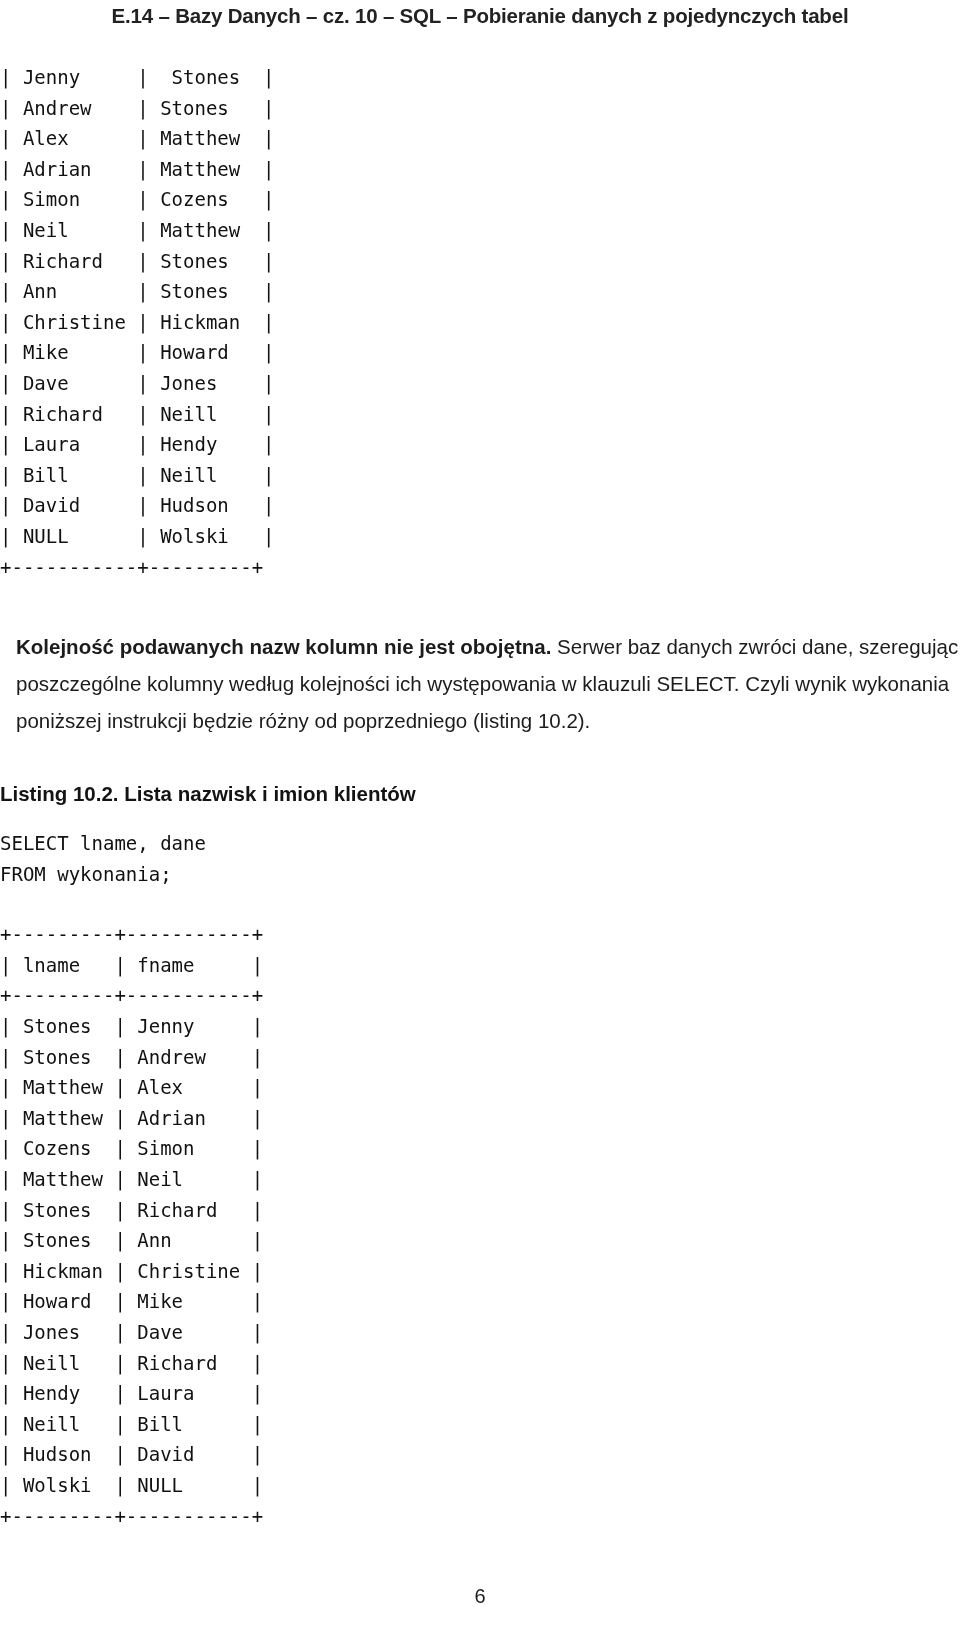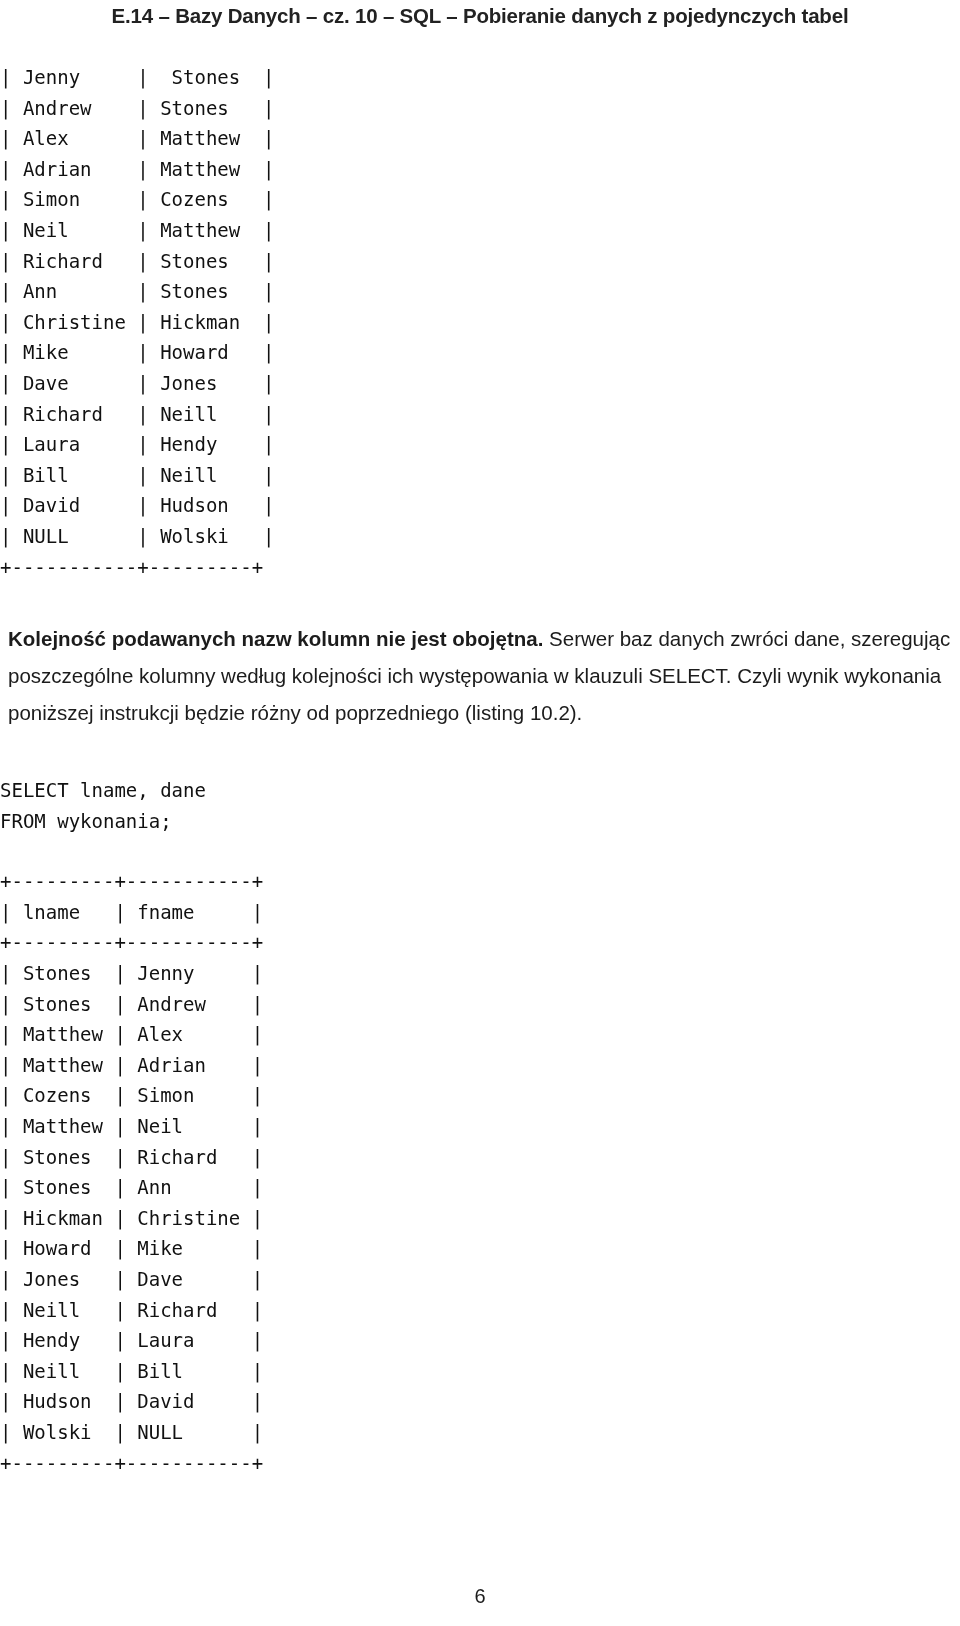--- a/index.html
+++ b/index.html
@@ -60,21 +60,21 @@
     white-space: pre;
   }
 
   
   .prose {
     font-size: 20.5px;
     line-height: 37px;
     color: #1c1c1c;
     text-align: left;
     width: 945px;
-    margin: 8px;
+    margin: 16px;
   }
   .prose b {
     font-weight: 700;
   }
 
   .listing-title {
     font-size: 20.5px;
     font-weight: 700;
     color: #131313;
     margin: 0;
@@ -108,20 +108,21 @@
   <div class="content">
 
     <pre class="mono"><span class="mono-line">| Jenny     |  Stones  |</span><span class="mono-line">| Andrew    | Stones   |</span><span class="mono-line">| Alex      | Matthew  |</span><span class="mono-line">| Adrian    | Matthew  |</span><span class="mono-line">| Simon     | Cozens   |</span><span class="mono-line">| Neil      | Matthew  |</span><span class="mono-line">| Richard   | Stones   |</span><span class="mono-line">| Ann       | Stones   |</span><span class="mono-line">| Christine | Hickman  |</span><span class="mono-line">| Mike      | Howard   |</span><span class="mono-line">| Dave      | Jones    |</span><span class="mono-line">| Richard   | Neill    |</span><span class="mono-line">| Laura     | Hendy    |</span><span class="mono-line">| Bill      | Neill    |</span><span class="mono-line">| David     | Hudson   |</span><span class="mono-line">| NULL      | Wolski   |</span><span class="mono-line">+-----------+---------+</span></pre>
 
     <div class="gap-para"></div>
 
     <p class="prose"><b>Kolejność podawanych nazw kolumn nie jest obojętna.</b><span> Serwer baz danych zwróci dane, szeregując poszczególne kolumny według kolejności ich występowania w klauzuli SELECT. Czyli wynik wykonania poniższej instrukcji będzie różny od poprzedniego (listing 10.2).</span></p>
 
     <div class="gap-listing"></div>
 
+    <p class="listing-title">Listing 10.2. Lista nazwisk i imion klientów</p>
 
     <div class="gap-code"></div>
 
     <pre class="mono"><span class="mono-line">SELECT lname, dane</span><span class="mono-line">FROM wykonania;</span></pre>
 
     <div class="gap-blank"></div>
 
     <pre class="mono"><span class="mono-line">+---------+-----------+</span><span class="mono-line">| lname   | fname     |</span><span class="mono-line">+---------+-----------+</span><span class="mono-line">| Stones  | Jenny     |</span><span class="mono-line">| Stones  | Andrew    |</span><span class="mono-line">| Matthew | Alex      |</span><span class="mono-line">| Matthew | Adrian    |</span><span class="mono-line">| Cozens  | Simon     |</span><span class="mono-line">| Matthew | Neil      |</span><span class="mono-line">| Stones  | Richard   |</span><span class="mono-line">| Stones  | Ann       |</span><span class="mono-line">| Hickman | Christine |</span><span class="mono-line">| Howard  | Mike      |</span><span class="mono-line">| Jones   | Dave      |</span><span class="mono-line">| Neill   | Richard   |</span><span class="mono-line">| Hendy   | Laura     |</span><span class="mono-line">| Neill   | Bill      |</span><span class="mono-line">| Hudson  | David     |</span><span class="mono-line">| Wolski  | NULL      |</span><span class="mono-line">+---------+-----------+</span></pre>
 
   </div>

